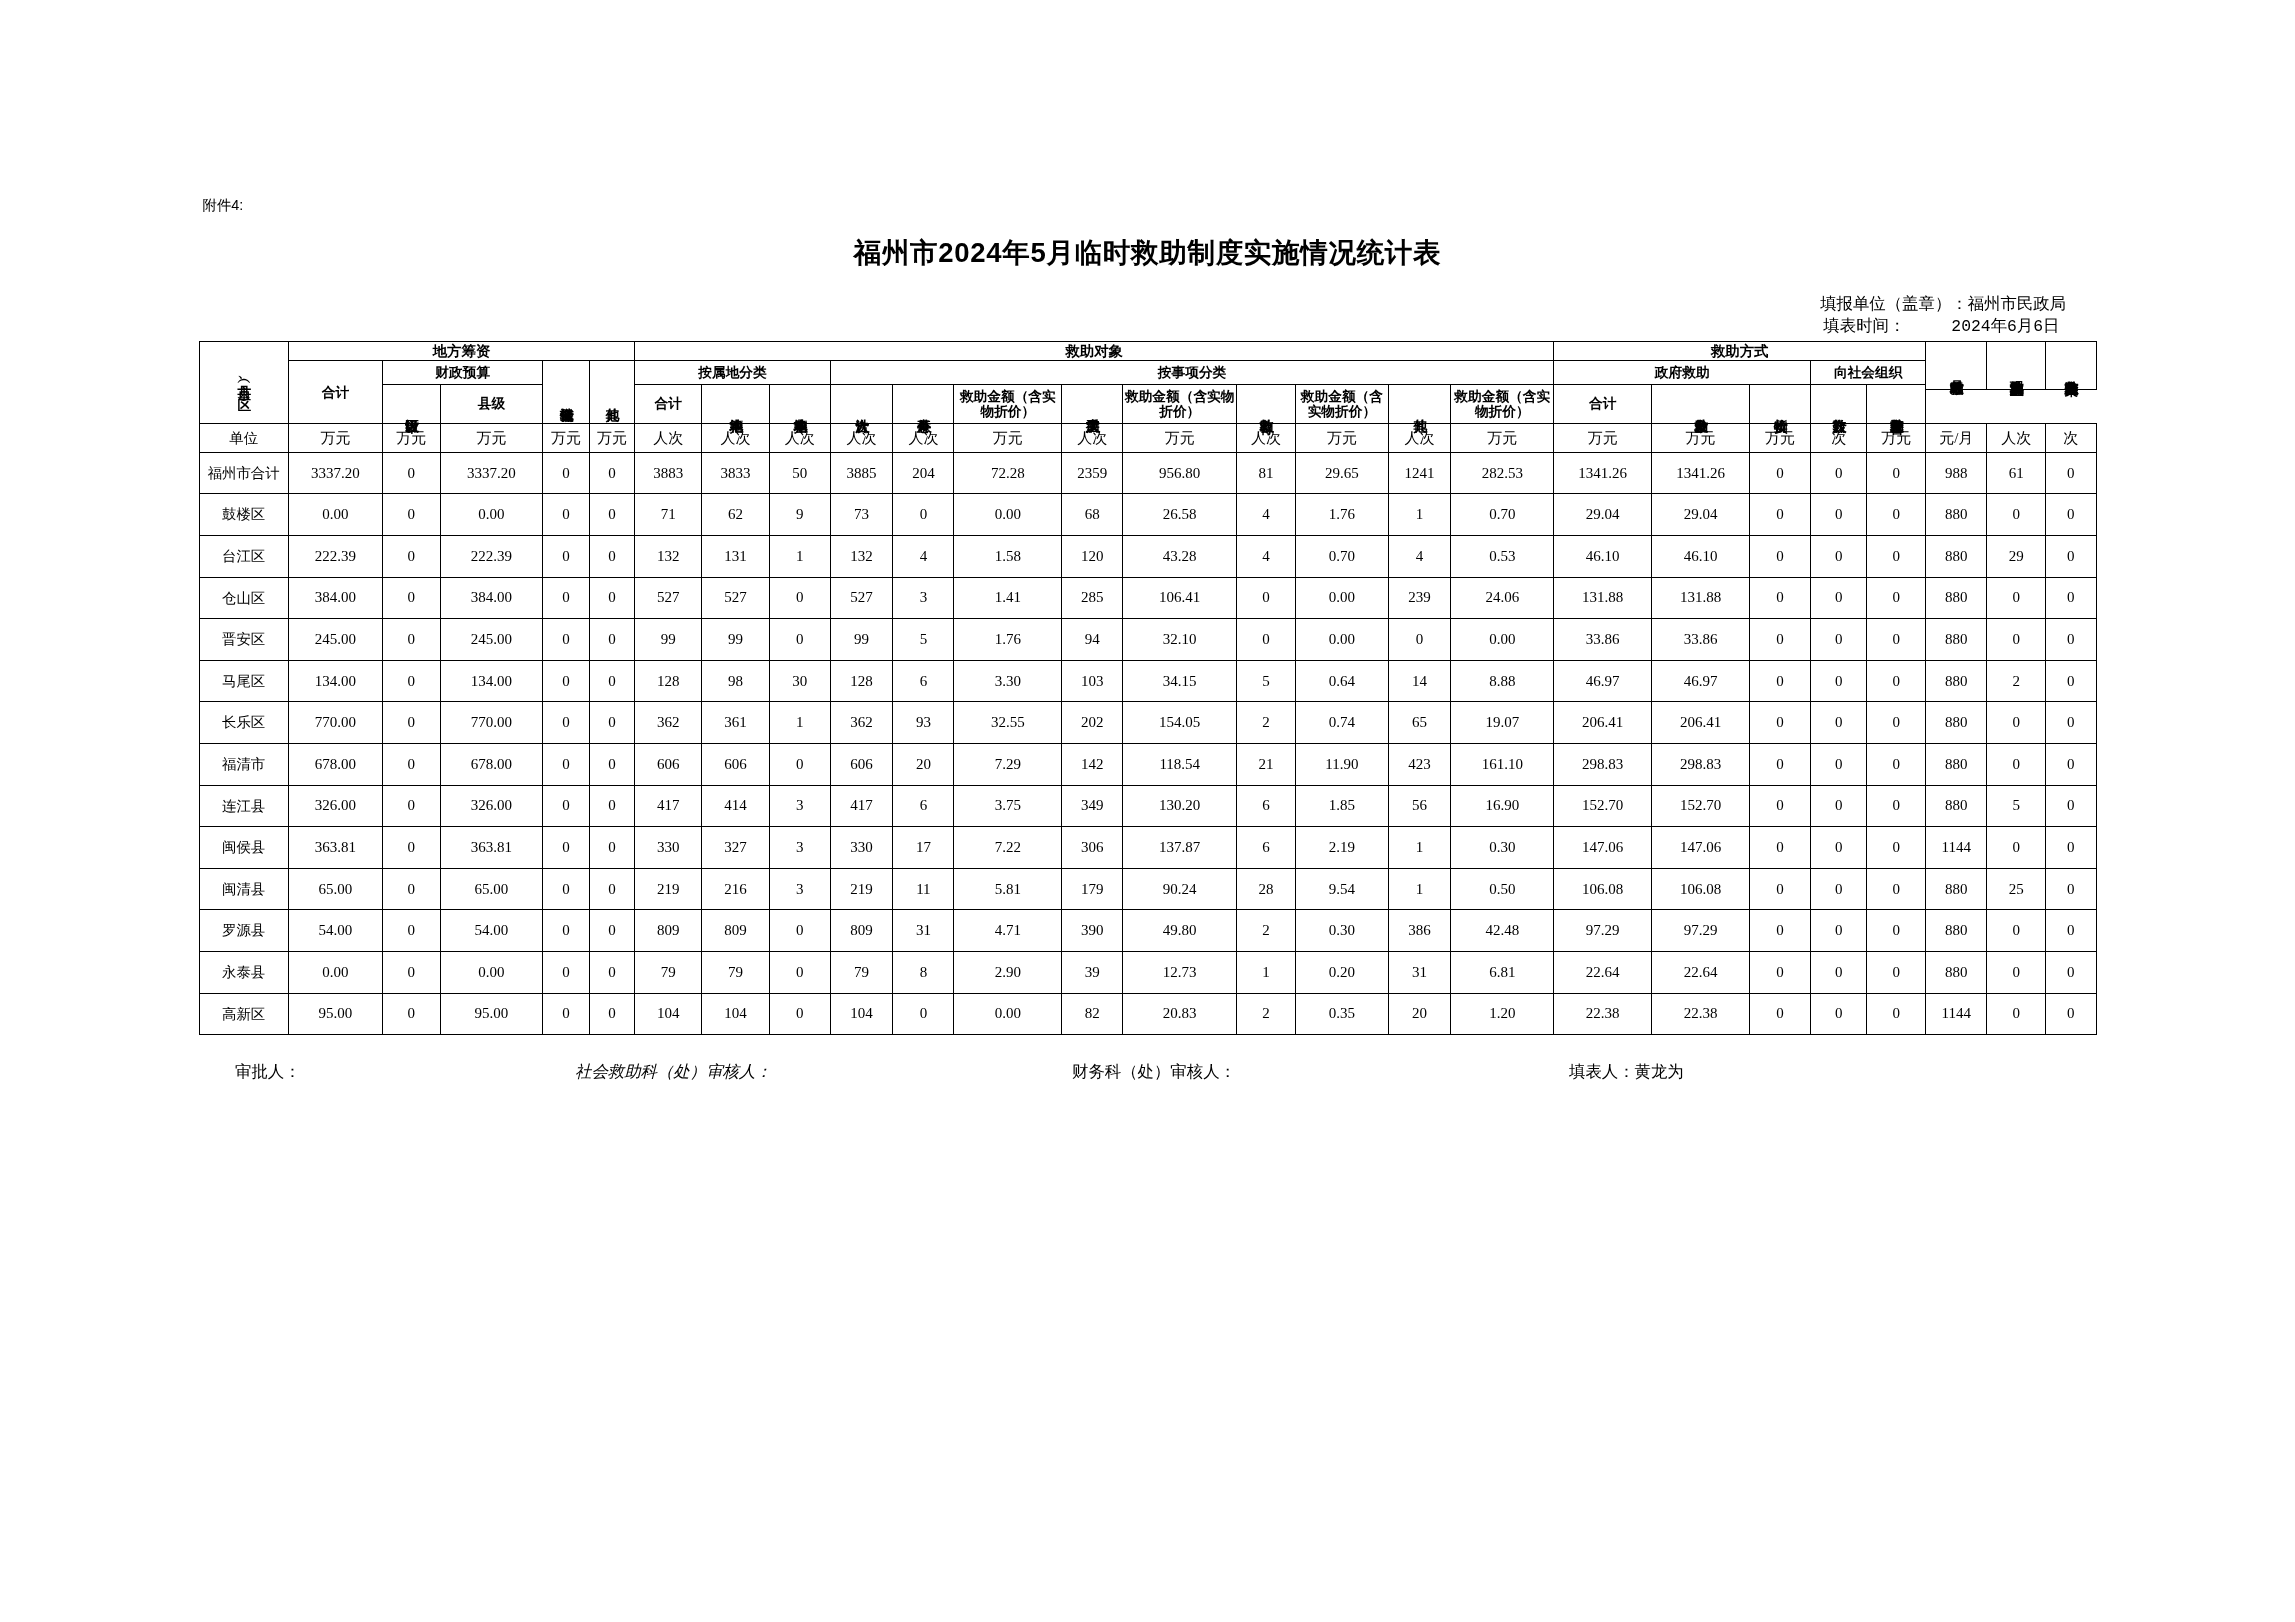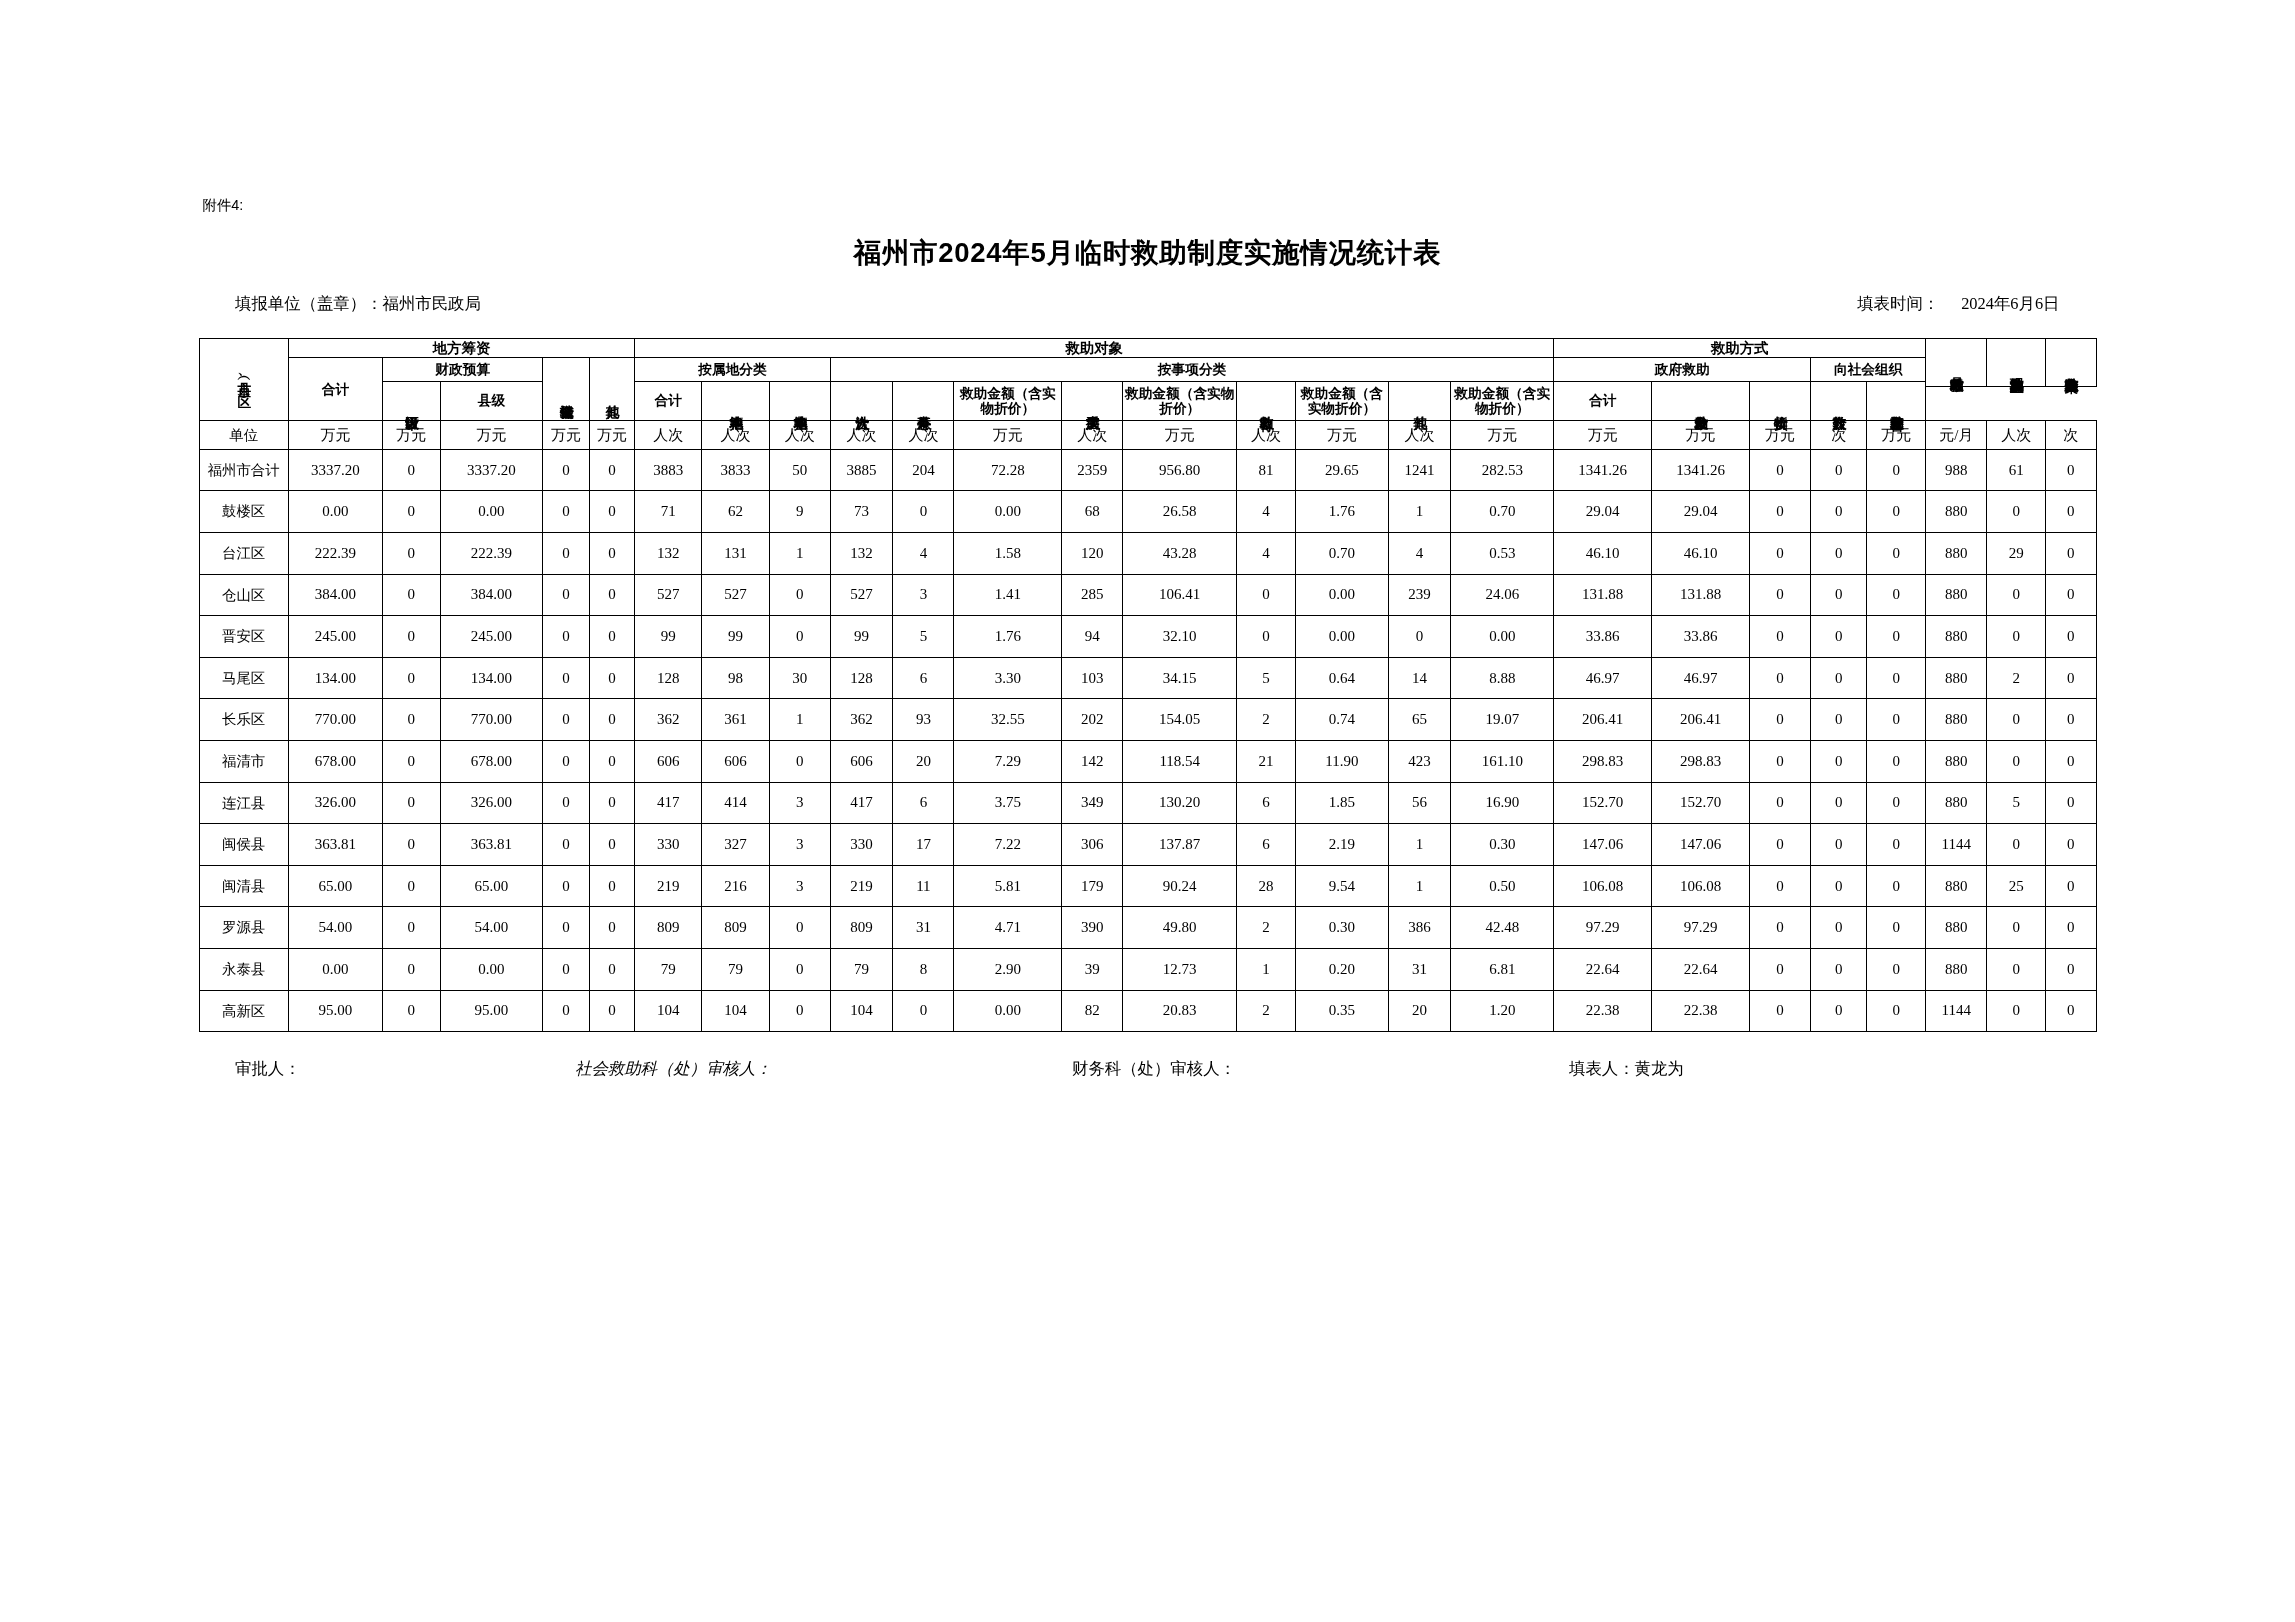--- a/index.html
+++ b/index.html
@@ -36,26 +36,27 @@
     letter-spacing: 0.7px;
     margin-top: 19px;
     margin-bottom: 22px;
   }
   .meta-row {
     display: flex;
     justify-content: space-between;
     align-items: flex-end;
     font-size: 16.4px;
     padding: 0 33px 0 39px;
-    margin-bottom: 23px;
-    font-family: Liberation Serif, serif;
+    margin-bottom: 4px;
+    font-family: Liberation Mono, monospace;
+    flex-direction: column;
   }
   .meta-right {
     display: flex;
-    gap: 22px;
+    gap: 46px;
     padding-right: 6.5px;
   }
   table.stat {
     border-collapse: collapse;
     width: 1898px;
     margin: 0 auto;
     table-layout: fixed;
   }
   table.stat th, table.stat td {
     border: 1px solid #000;

